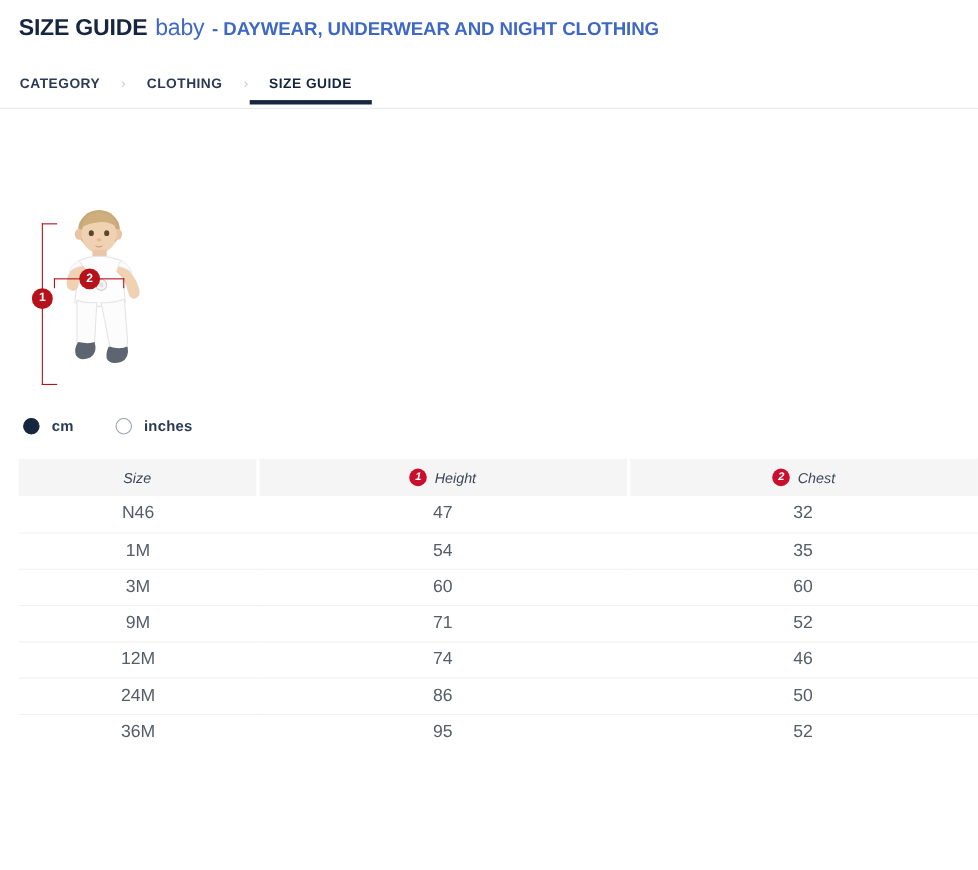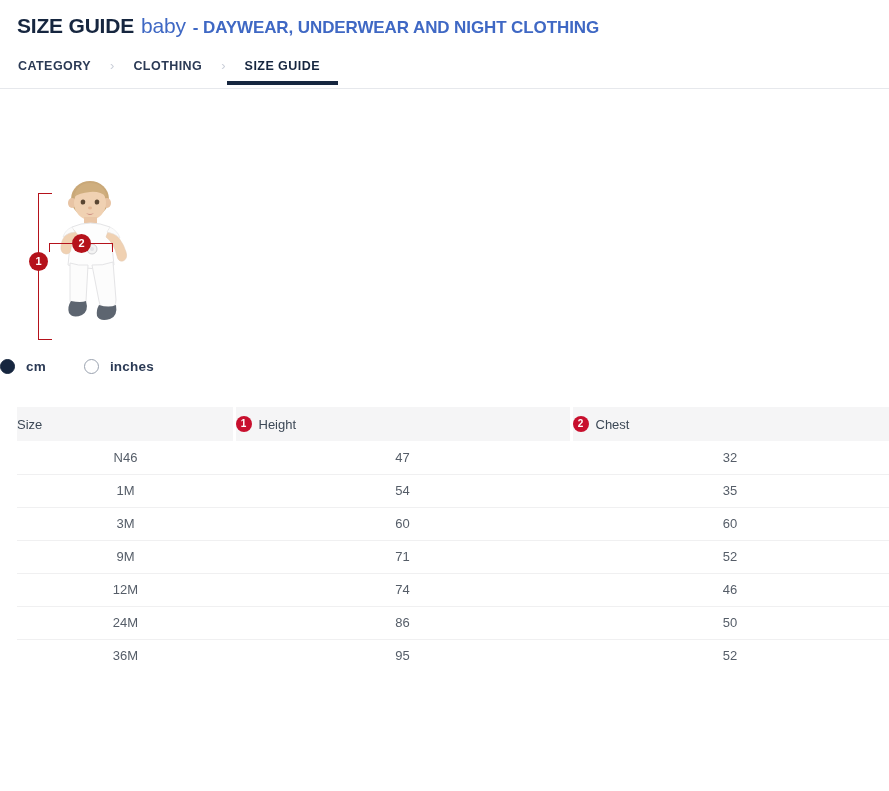--- a/index.html
+++ b/index.html
@@ -39,21 +39,21 @@
   .title-desc {
     font-size: 17px;
     font-weight: bold;
     color: #3f68c4;
     letter-spacing: -0.1px;
   }
 
   
   .breadcrumb-nav {
     position: relative;
-    margin-top: 16px;
+    margin-top: 26px;
     height: 35px;
     border-bottom: 1px solid #e6e8ec;
     padding-left: 18px;
     display: flex;
     align-items: flex-start;
   }
   .crumb {
     font-size: 12.5px;
     font-weight: bold;
     letter-spacing: 0.45px;
@@ -154,21 +154,22 @@
     align-items: center;
     justify-content: center;
     line-height: 1;
   }
   .marker-1 { left: 9px;  top: 73px; }
   .marker-2 { left: 52px; top: 55px; }
 
   
   .unit-row {
     display: flex;
-    align-items: flex-start;
+    align-items: flex-end;
+    padding-left: 21px;
     margin-top: -8px;
     height: 26px;
   }
   .unit-opt {
     display: flex;
     align-items: center;
     cursor: pointer;
     margin-right: 38px;
   }
   .radio {
@@ -207,37 +208,39 @@
     color: #3c4856;
     height: 34px;
     border-right: 3px solid #ffffff;
     padding: 0;
     vertical-align: middle;
   }
   table.size-table th:last-child { border-right: none; }
   .th-inner {
     display: flex;
     align-items: center;
+    justify-content: center;
     gap: 7px;
+    font-style: italic;
   }
   .th-badge {
     width: 16px; height: 16px;
     border-radius: 50%;
     background: #c8102e;
     color: #ffffff;
     font-size: 10px;
     font-weight: bold;
     display: flex;
     align-items: center;
     justify-content: center;
     line-height: 1;
   }
   table.size-table td {
     height: 33px;
-    font-size: 13px;
+    font-size: 16px;
     color: #555d68;
     text-align: center;
     border-bottom: 1px solid #f0f0f1;
     padding: 0;
   }
   table.size-table tbody tr:last-child td { border-bottom: none; }
   .col-size   { width: 217px; }
   .col-height { width: 337px; }
   .col-chest  { width: 318px; }
 </style>

